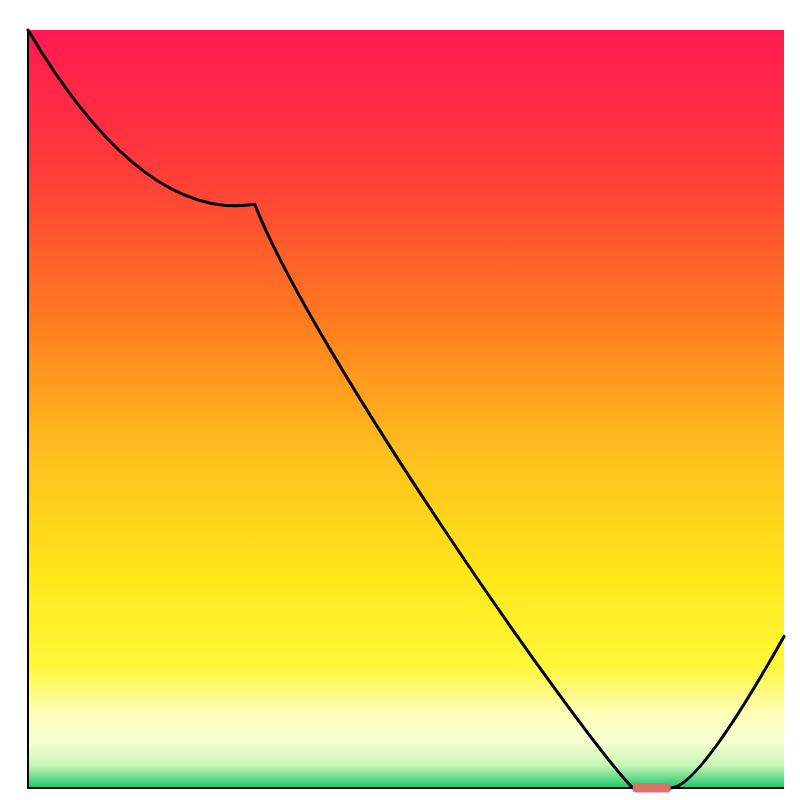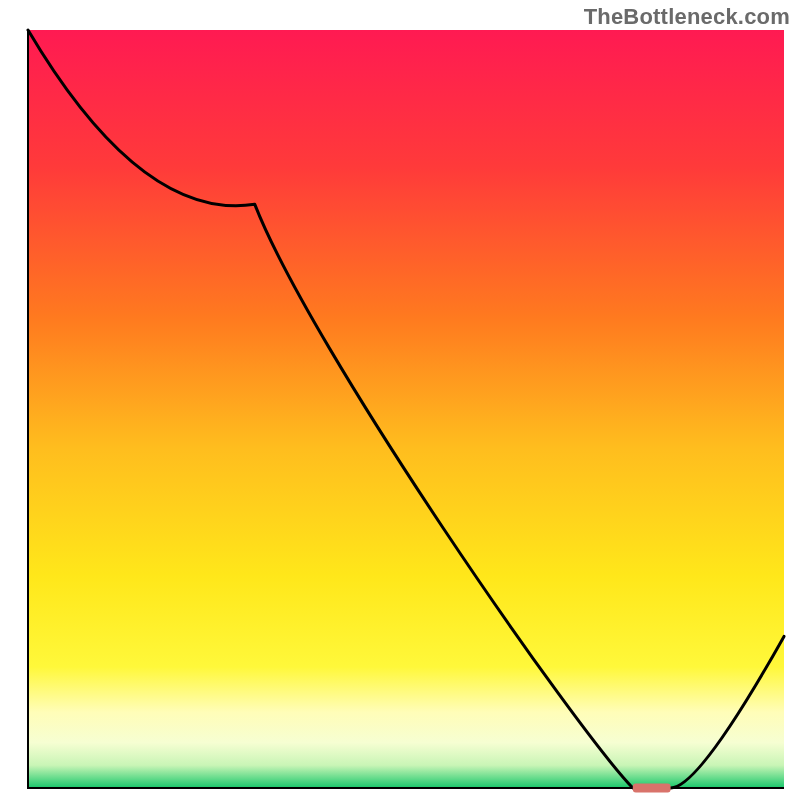--- a/index.html
+++ b/index.html
@@ -32,21 +32,20 @@
     width: 800px;
     height: 800px;
   }
   
 </style>
 </head>
 <body>
 
 <div class="canvas">
 
-  <div class="attribution">TheBottleneck.com</div>
 
   <svg class="plot" viewBox="0 0 800 800" preserveAspectRatio="none">
     <defs>
       <linearGradient id="bgGrad" x1="0" y1="0" x2="0" y2="1">
 
       <stop offset="0.00%" stop-color="#ff1a52"></stop>
           <stop offset="18.00%" stop-color="#ff3a3a"></stop>
           <stop offset="38.00%" stop-color="#ff7a1f"></stop>
           <stop offset="55.00%" stop-color="#ffbd1e"></stop>
           <stop offset="72.00%" stop-color="#ffe71a"></stop>

